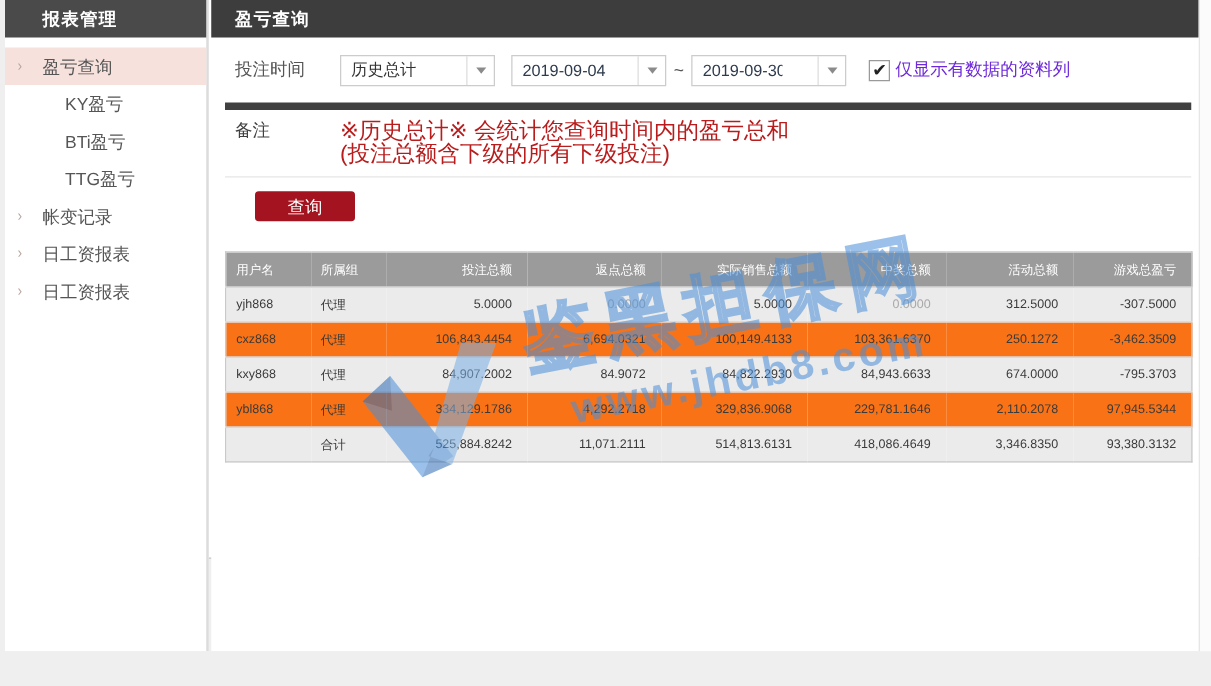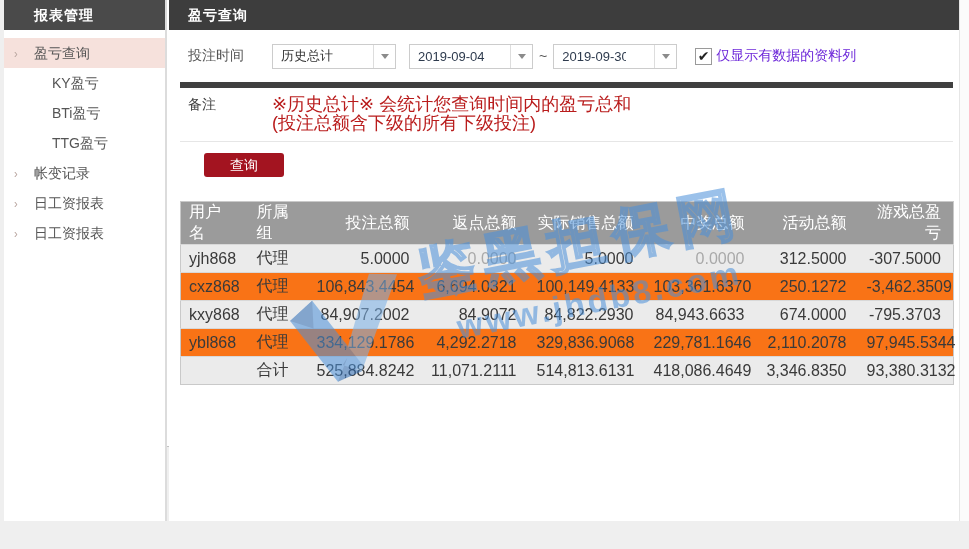--- a/index.html
+++ b/index.html
@@ -38,21 +38,21 @@
 
   .note-row { position:relative; border-bottom:1px solid #e6e6e6; margin:0 6px 0 11px; padding:7px 0 8px 8px; display:flex; }
   .note-label { width:84px; color:#404040; padding-top:1px; }
   .note-text { color:#b91c1c; line-height:19px; font-size:18px; }
 
   .btn-row { margin:11px 0 0 35px; }
   .btn-query { display:inline-block; width:80px; height:24px; background:#a31420; color:#fff; border:none; border-radius:3px; font-size:14px; cursor:pointer; line-height:24px; text-align:center; font-family:inherit; }
 
   
   .tbl-wrap { margin:24px 6px 0 11px; position:relative; }
-  table.data { width:773px; border-collapse:collapse; table-layout:fixed; font-size:16px; border:1px solid #c9c9c9; }
+  table.data { width:773px; border-collapse:collapse; table-layout:fixed; font-size:10px; border:1px solid #c9c9c9; }
   table.data th { background:#9b9b9b; color:#fff; font-weight:normal; height:28px; padding:0 12px 0 8px; }
   table.data th.left { text-align:left; }
   table.data th.num { text-align:right; }
   table.data td { height:28px; padding:0 12px 0 8px; color:#3a3a3a; border-top:1px solid #d8d8d8; }
   table.data td.num { text-align:right; }
   table.data tr.odd td { background:#ebebeb; }
   table.data tr.even td { background:#f97316; }
   table.data td.muted { color:#a9a9a9; }
   table.data tr.total td { background:#ebebeb; }
 

